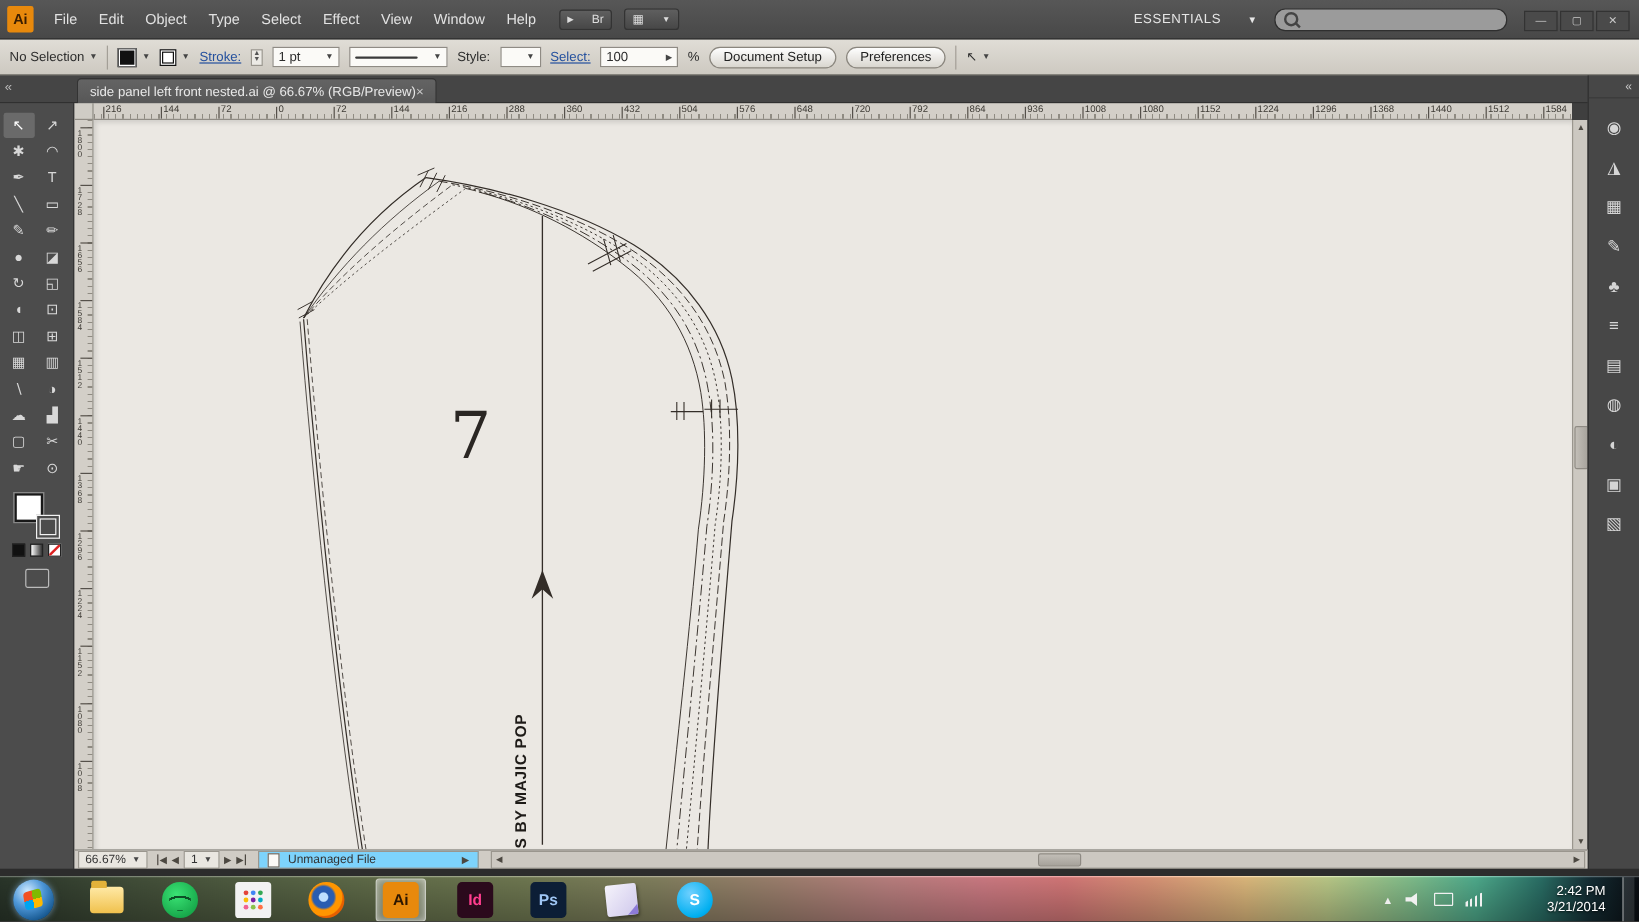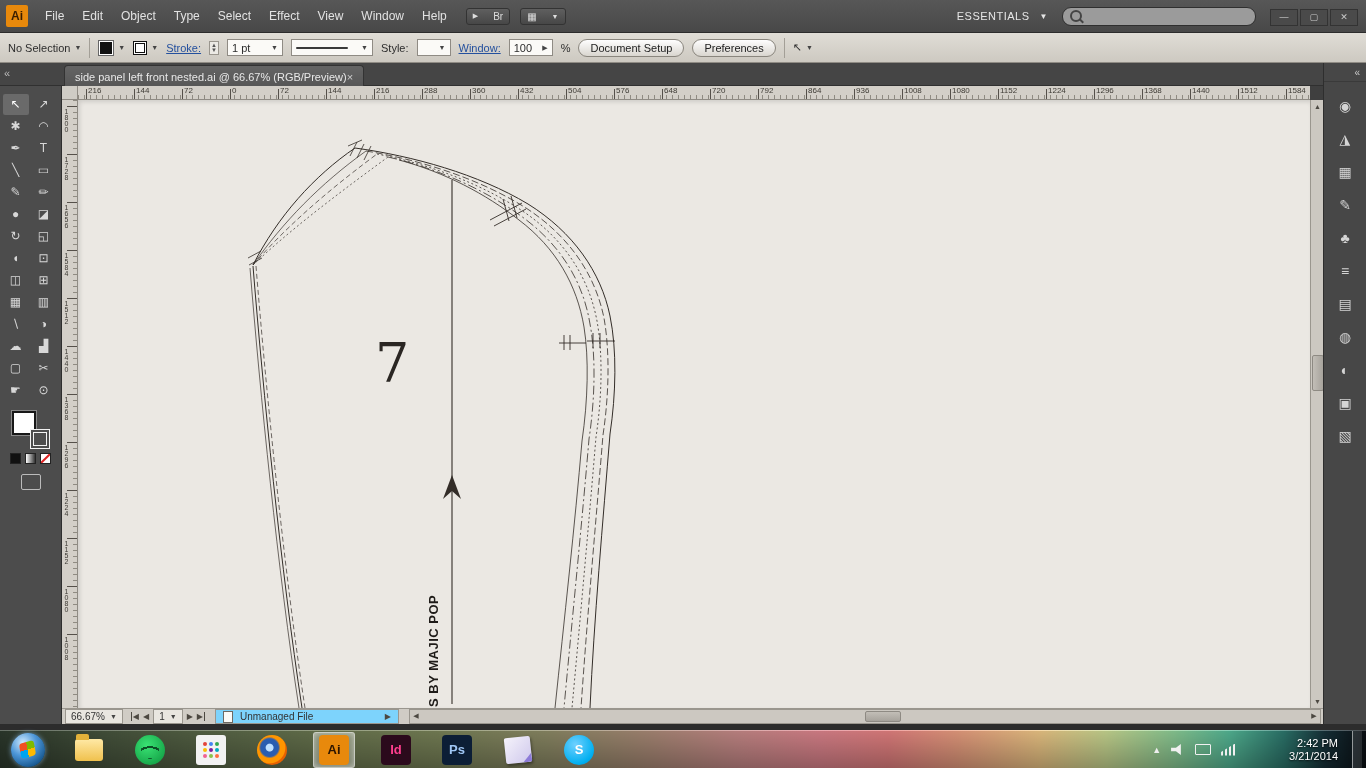--- a/index.html
+++ b/index.html
@@ -4,21 +4,21 @@
 <style>
   html,body{margin:0;padding:0;background:#1a1a1a;}
   .app{position:relative;width:1366px;height:768px;background:#3f3f3f;font-family:"Liberation Sans",sans-serif;overflow:hidden;}
 
   
   .menubar{position:absolute;left:0;top:0;width:1366px;height:33px;background:linear-gradient(#575757,#484848);display:flex;align-items:center;border-bottom:1px solid #2c2c2c;box-sizing:border-box;}
   .app-badge{width:22px;height:22px;margin:0 8px 0 6px;background:#e8890c;color:#3a1d00;font-weight:bold;font-size:12px;display:flex;align-items:center;justify-content:center;border-radius:2px;}
   .menu-item{color:#e2e2e2;font-size:12px;padding:0 9px;line-height:33px;cursor:default;}
   .mb-btn{display:flex;align-items:center;gap:15px;color:#ddd;font-size:10px;background:linear-gradient(#5f5f5f,#474747);border:1px solid #333;border-radius:3px;padding:2px 6px;margin-left:10px;}
   .mb-right{margin-left:auto;display:flex;align-items:center;gap:14px;padding-right:8px;}
-  .workspace{color:#e6e6e6;font-size:11px;letter-spacing:.5px;display:flex;gap:10px;align-items:center;text-align:right;}
+  .workspace{color:#e6e6e6;font-size:11px;letter-spacing:.5px;display:flex;gap:22px;align-items:center;text-align:right;}
   .searchbox{width:178px;height:17px;background:#9b9b9b;border:1px solid #2f2f2f;border-radius:9px;display:flex;align-items:center;padding:0 7px;gap:5px;}
   .mag{position:relative;width:8px;height:8px;border:2px solid #444;border-radius:50%;display:inline-block;}
   .mag::after{content:"";position:absolute;width:5px;height:2px;background:#444;transform:rotate(45deg);right:-4px;bottom:-2px;}
   .search-input{background:transparent;border:none;outline:none;width:140px;font-size:11px;color:#222;}
   .win-controls{display:flex;gap:2px;align-self:flex-start;margin-top:2px;}
   .win-btn{width:26px;height:15px;color:#c9c9c9;font-size:9px;display:flex;align-items:center;justify-content:center;background:#4a4a4a;border:1px solid #333;}
 
   
   .controlbar{position:absolute;left:0;top:33px;width:1366px;height:30px;background:linear-gradient(#e0ddd6,#cdc9c1);border-bottom:1px solid #8f8b84;box-sizing:border-box;display:flex;align-items:center;gap:8px;padding:0 8px;font-size:11px;color:#2d2d2d;}
   .cb-sep{width:1px;height:20px;background:#a39f97;}
@@ -191,22 +191,22 @@
       <span class="tiny-arrow">▼</span>
     </div>
     <div class="combo" style="width:82px;">
       <span class="brush-line"></span>
       <span class="tiny-arrow">▼</span>
     </div>
     <span>Style:</span>
     <div class="combo" style="width:34px;">
       <span class="tiny-arrow">▼</span>
     </div>
-    <span class="cb-link">Window:</span>
-    <div class="combo" style="width:44px;justify-content:center;">
+    <span class="cb-link">Select:</span>
+    <div class="combo" style="width:65px;justify-content:center;">
       <span>100</span>
       <span class="tiny-arrow">▶</span>
     </div>
     <span class="cb-percent">%</span>
     <button class="cb-btn">Document Setup</button>
     <button class="cb-btn">Preferences</button>
     <div class="cb-sep"></div>
     <div class="cb-group">
       <span>↖</span>
       <span class="tiny-arrow">▼</span>

